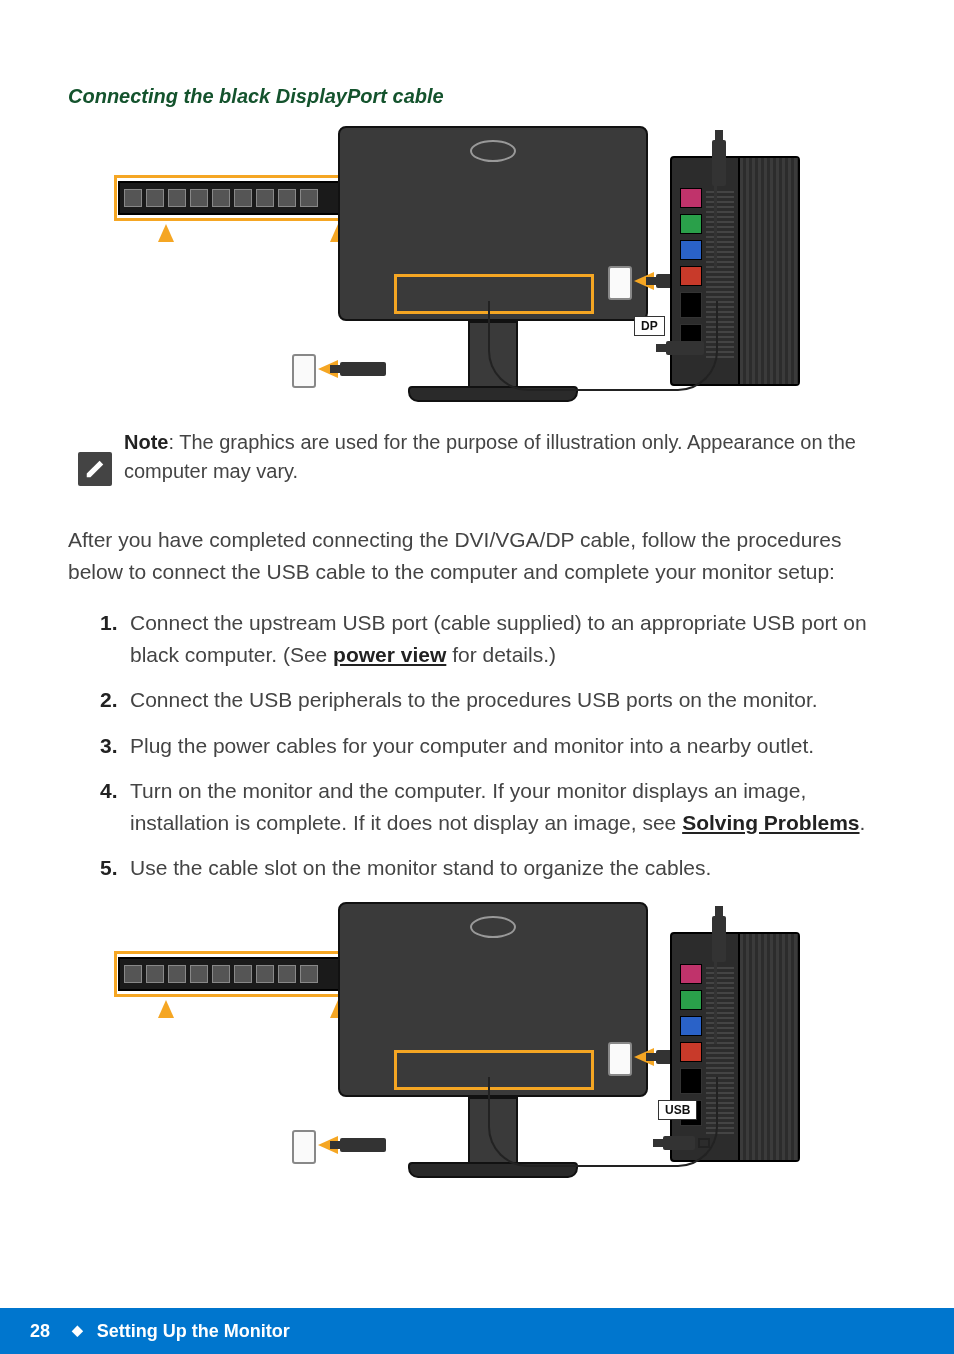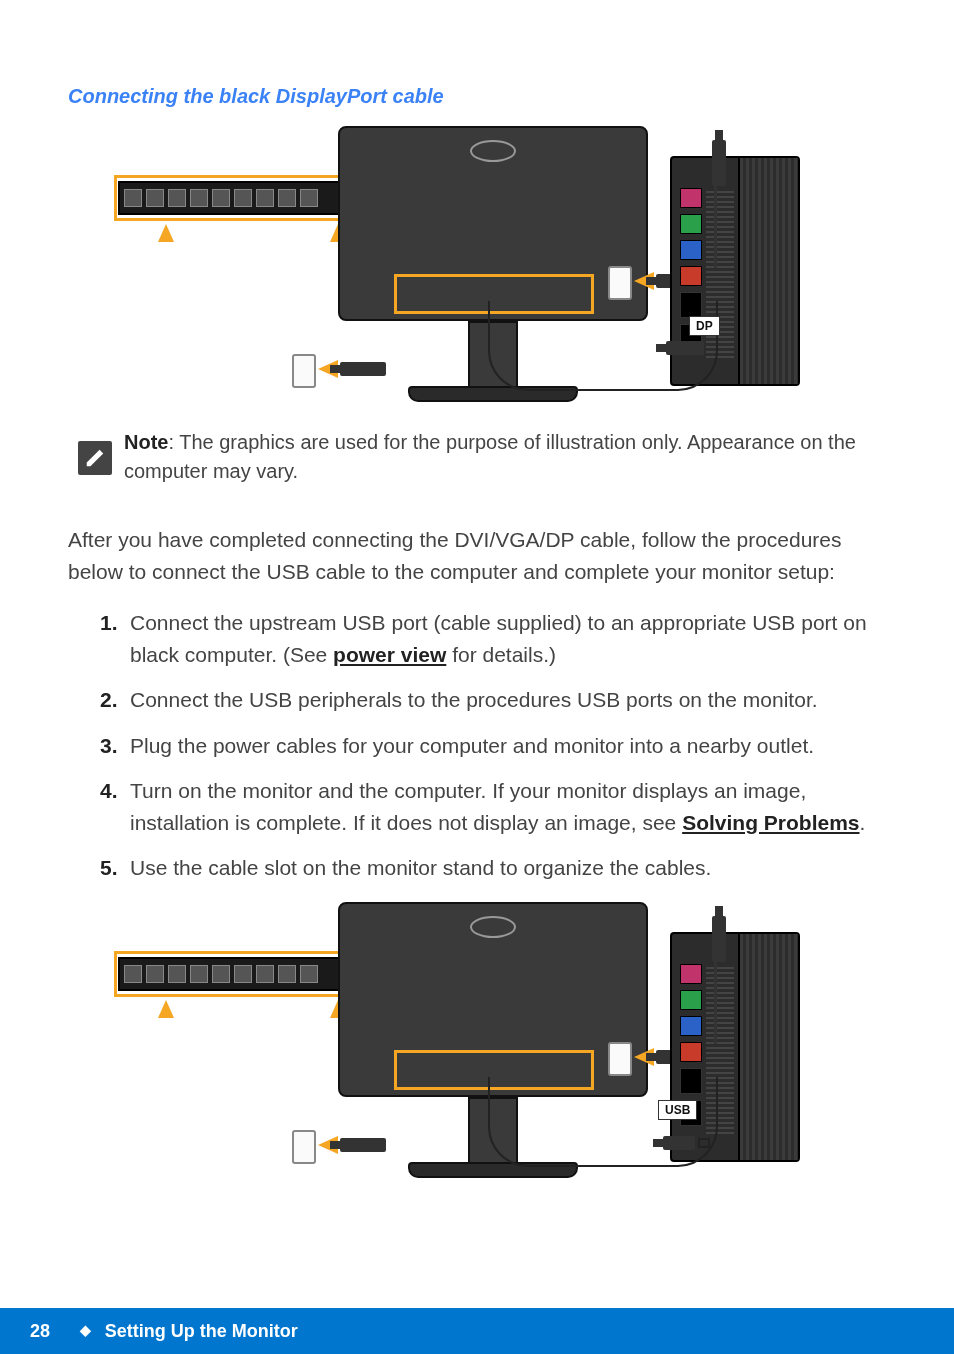--- a/index.html
+++ b/index.html
@@ -8,35 +8,35 @@
     width: 954px;
     height: 1354px;
     background: #fff;
     color: #333;
     position: relative;
   }
   .page {
     padding: 85px 60px 0 68px;
   }
   .sub-heading {
-    color: #3b82f6;
+    color: #14532d;
     font-style: italic;
     font-weight: 700;
     font-size: 20px;
     margin-bottom: 18px;
   }
   .diagram-wrap {
     width: 720px;
     height: 280px;
     margin: 0 auto 22px 30px;
     position: relative;
   }
   .note-row {
     display: flex;
-    align-items: center;
+    align-items: flex-end;
     margin: 0 0 26px 0;
     padding-left: 10px;
   }
   .note-icon {
     width: 34px; height: 34px;
     background: #444; color:#fff;
     display:flex; align-items:center; justify-content:center;
     font-size: 20px; flex: 0 0 34px;
     margin-right: 12px; margin-top:2px;
     border-radius:2px;
@@ -80,21 +80,21 @@
     bottom: 0; left:0; right:0;
     height: 46px;
     background: #0076ce;
     color:#fff;
     display:flex;
     align-items:center;
     padding: 0 30px;
     font-size: 18px;
     font-weight:600;
   }
-  .footer .pg { margin-right: 16px; font-weight:700;}
+  .footer .pg { margin-right: 8px; font-weight:700;}
   .footer .diamond { margin: 0 14px; font-size:14px; position:relative; top:-1px;}
   
   .diag { position:absolute; inset:0; }
   .monitor {
     position:absolute;
     left: 240px; top: 0;
     width: 310px; height: 195px;
     background:#3a3a3a;
     border: 2px solid #111;
     border-radius: 8px;
@@ -230,21 +230,21 @@
           <div class="tp r"></div>
             <div class="tp-black"></div>
             <div class="tp-black"></div>
         </div>
         <div class="mesh"></div>
         <div class="tower-side"></div>
       </div>
 
       <div class="cord" style="left:390px; top:175px; width:230px; height:90px;"></div>
 
-      <div class="label-box" style="left:591px; top:190px;text-align:center;">DP</div>
+      <div class="label-box" style="left:536px; top:190px;text-align:center;">DP</div>
 
       <div class="plug" style="left:568px; top:215px; width:38px;"></div>
 
       <div class="power-wire" style="left:616px; top:46px; height:96px;"></div>
       <div class="plug" style="left:598px; top:30px; transform:rotate(90deg);"></div>
     </div>
   </div>
 
   <div class="note-row">
     <div class="note-icon">

